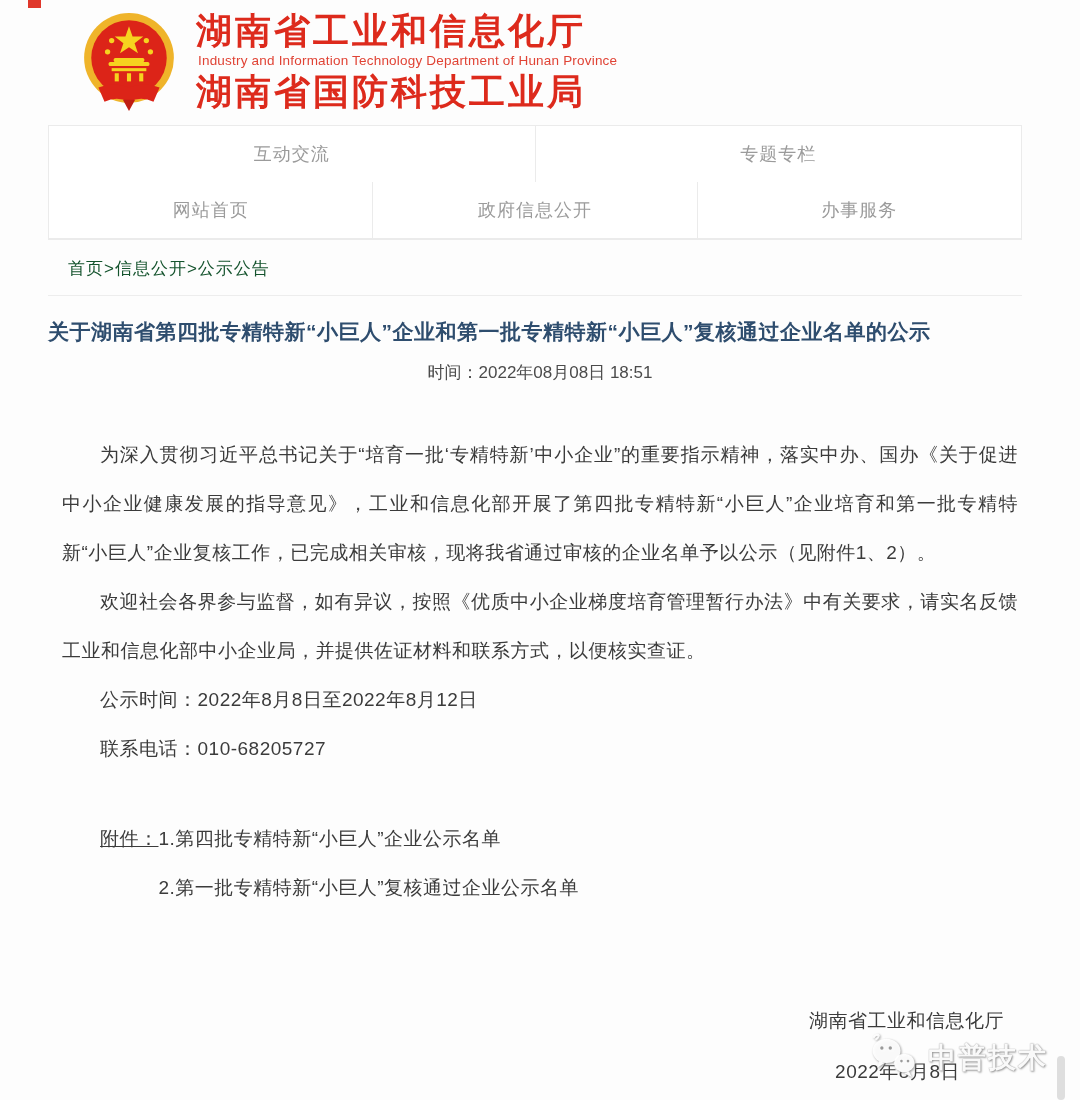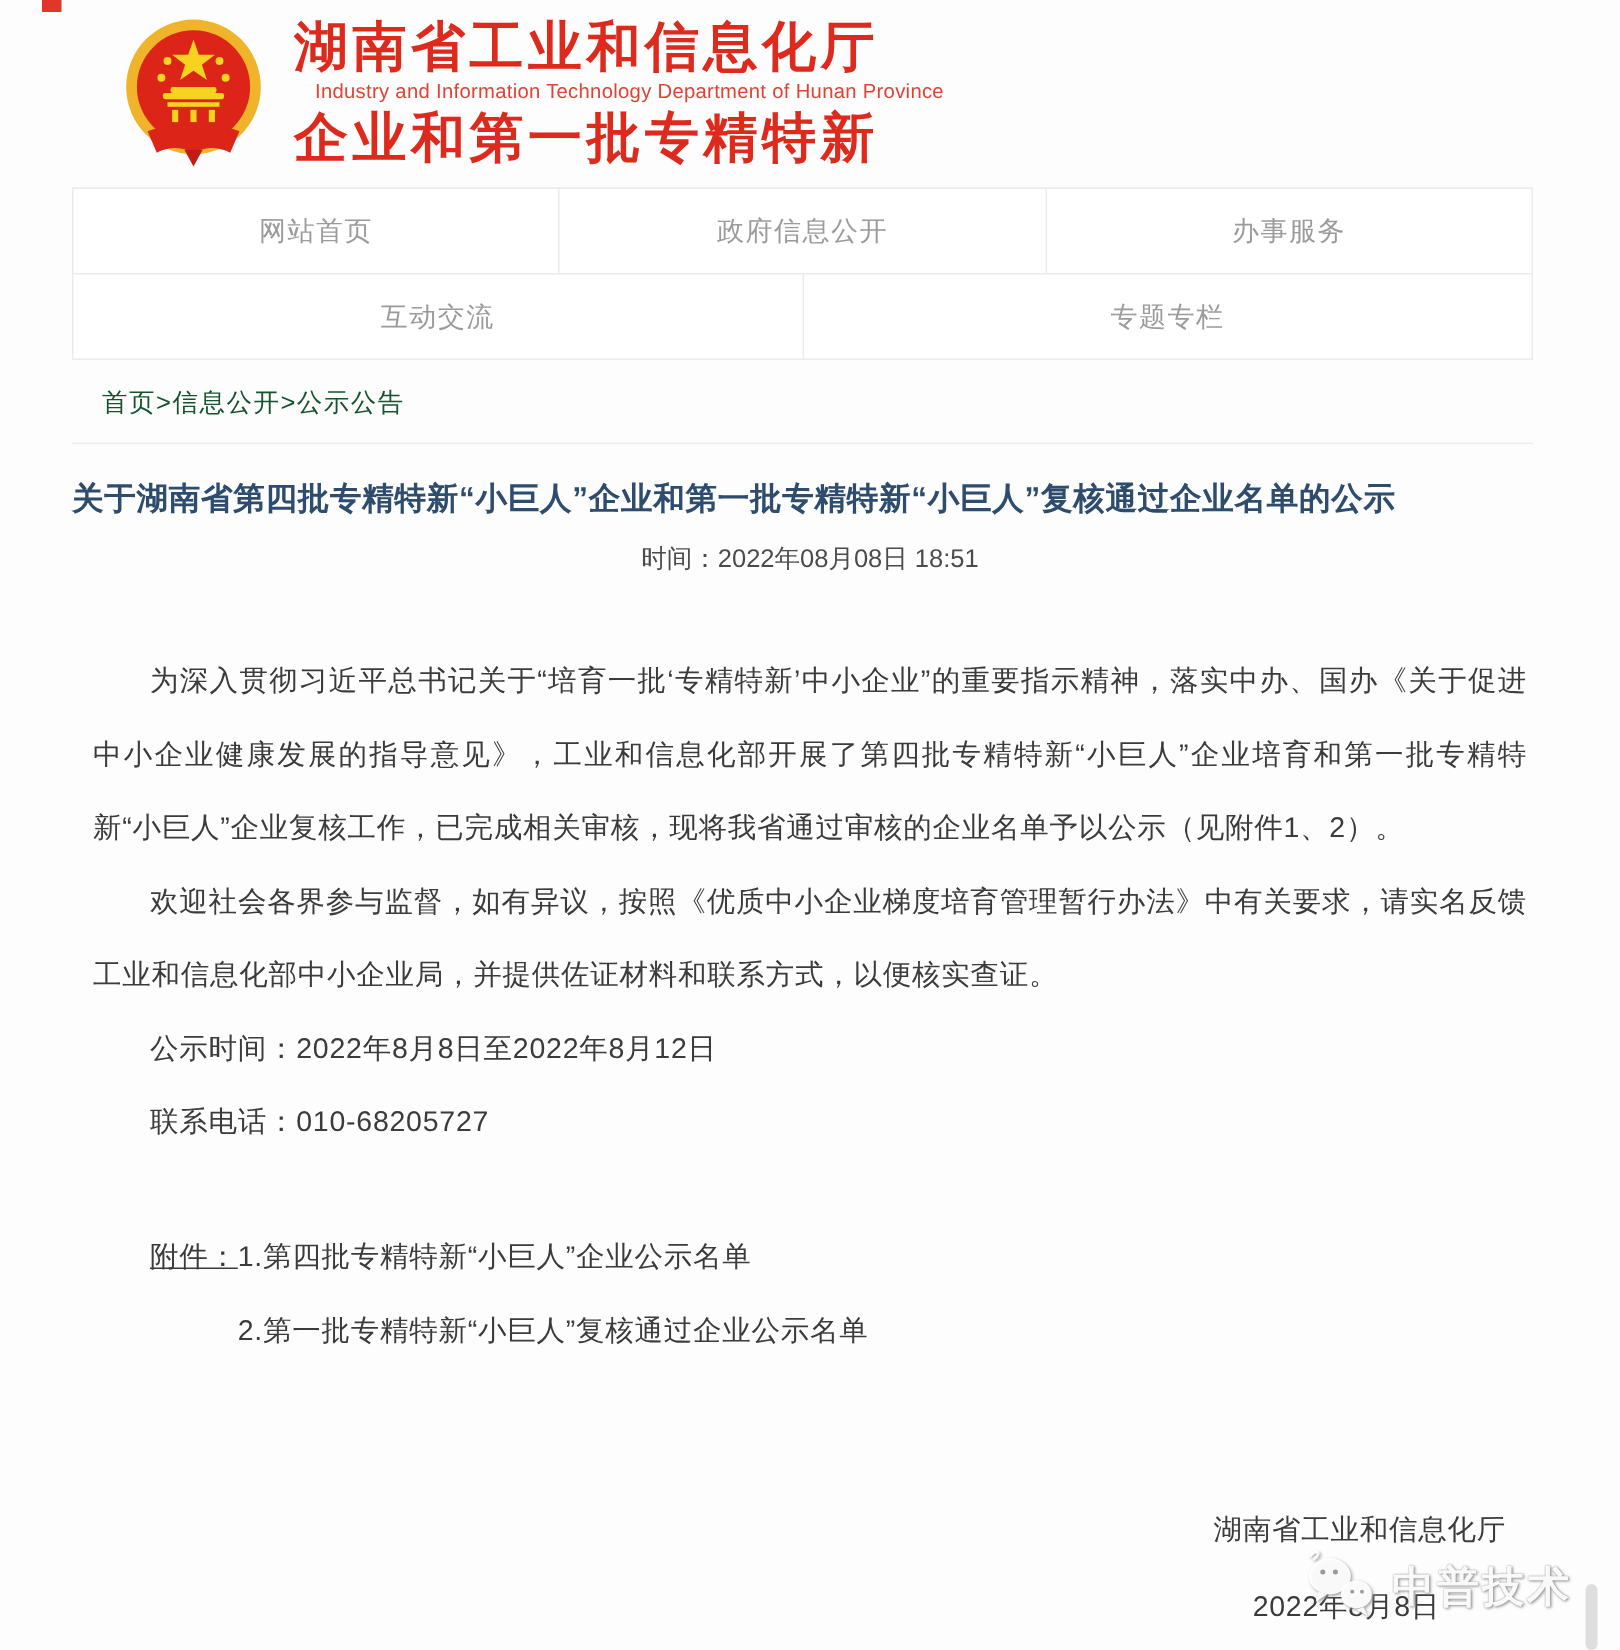--- a/index.html
+++ b/index.html
@@ -4,21 +4,21 @@
 <style>
   * { margin: 0; padding: 0; box-sizing: border-box; }
   html, body { width: 1080px; height: 1100px; overflow: hidden; background: #fdfdfd; }
   body { font-family: "Liberation Sans", "DejaVu Sans", sans-serif; position: relative; }
 
   
   .site-header { display: flex; align-items: center; gap: 16px; padding: 10px 0 6px 78px; }
   .emblem { width: 102px; height: 102px; flex: 0 0 auto; }
   .org-block { display: flex; flex-direction: column; }
   .org-cn { font-size: 36px; font-weight: bold; letter-spacing: 3px; line-height: 1.15; }
-  .org-en { font-size: 13.5px; font-weight: 500; letter-spacing: .2px; margin: 2px 0 3px 14px; }
+  .org-en { font-size: 13.5px; font-weight: 500; letter-spacing: .2px; margin: 2px 0 3px 2px; }
 
   
   .main-nav { margin: 6px 58px 0 48px; border: 1px solid #ebebeb; background: #ebebeb; }
   .nav-row { display: grid; gap: 1px; }
   .nav-row-1 { grid-template-columns: 1fr 1fr 1fr; margin-bottom: 1px; }
   .nav-row-2 { grid-template-columns: 1fr 1fr; }
   .nav-cell { background: #fff; height: 56px; display: flex; align-items: center; justify-content: center;
               color: #9b9b9b; font-size: 18px; letter-spacing: 1px; cursor: pointer; }
 
   
@@ -77,33 +77,33 @@
       <rect x="36" y="62" width="4" height="8" fill="#f6d31f"></rect>
       <rect x="48" y="62" width="4" height="8" fill="#f6d31f"></rect>
       <rect x="60" y="62" width="4" height="8" fill="#f6d31f"></rect>
       <path d="M20 76 Q35 70 50 76 Q65 70 80 76 L74 90 Q62 84 50 90 Q38 84 26 90 Z" fill="#dc2418"></path>
       <path d="M44 88 L50 99 L56 88 Z" fill="#c01d12"></path>
     </svg>
   </span>
   <div class="org-block">
     <div class="org-cn" style="color:#dd2a1c">湖南省工业和信息化厅</div>
     <div class="org-en" style="color:#e04335">Industry and Information Technology Department of Hunan Province</div>
-    <div class="org-cn" style="color:#dd2a1c">企业和第一批专精特新</div>
+    <div class="org-cn" style="color:#dd2a1c">湖南省国防科技工业局</div>
   </div>
 </header>
 
 <nav class="main-nav">
+  <div class="nav-row nav-row-2">
+    <div class="nav-cell">互动交流</div>
+    <div class="nav-cell">专题专栏</div>
+  </div>
   <div class="nav-row nav-row-1">
     <div class="nav-cell">网站首页</div>
     <div class="nav-cell">政府信息公开</div>
     <div class="nav-cell">办事服务</div>
-  </div>
-  <div class="nav-row nav-row-2">
-    <div class="nav-cell">互动交流</div>
-    <div class="nav-cell">专题专栏</div>
   </div>
 </nav>
 
 <div class="breadcrumb-bar">首页&gt;信息公开&gt;公示公告</div>
 
 <h1 class="article-title">关于湖南省第四批专精特新“小巨人”企业和第一批专精特新“小巨人”复核通过企业名单的公示</h1>
 <div class="article-meta">时间：2022年08月08日 18:51</div>
 
 <div class="article-body">
   <p class="para">为深入贯彻习近平总书记关于“培育一批‘专精特新’中小企业”的重要指示精神，落实中办、国办《关于促进中小企业健康发展的指导意见》，工业和信息化部开展了第四批专精特新“小巨人”企业培育和第一批专精特新“小巨人”企业复核工作，已完成相关审核，现将我省通过审核的企业名单予以公示（见附件1、2）。</p>

